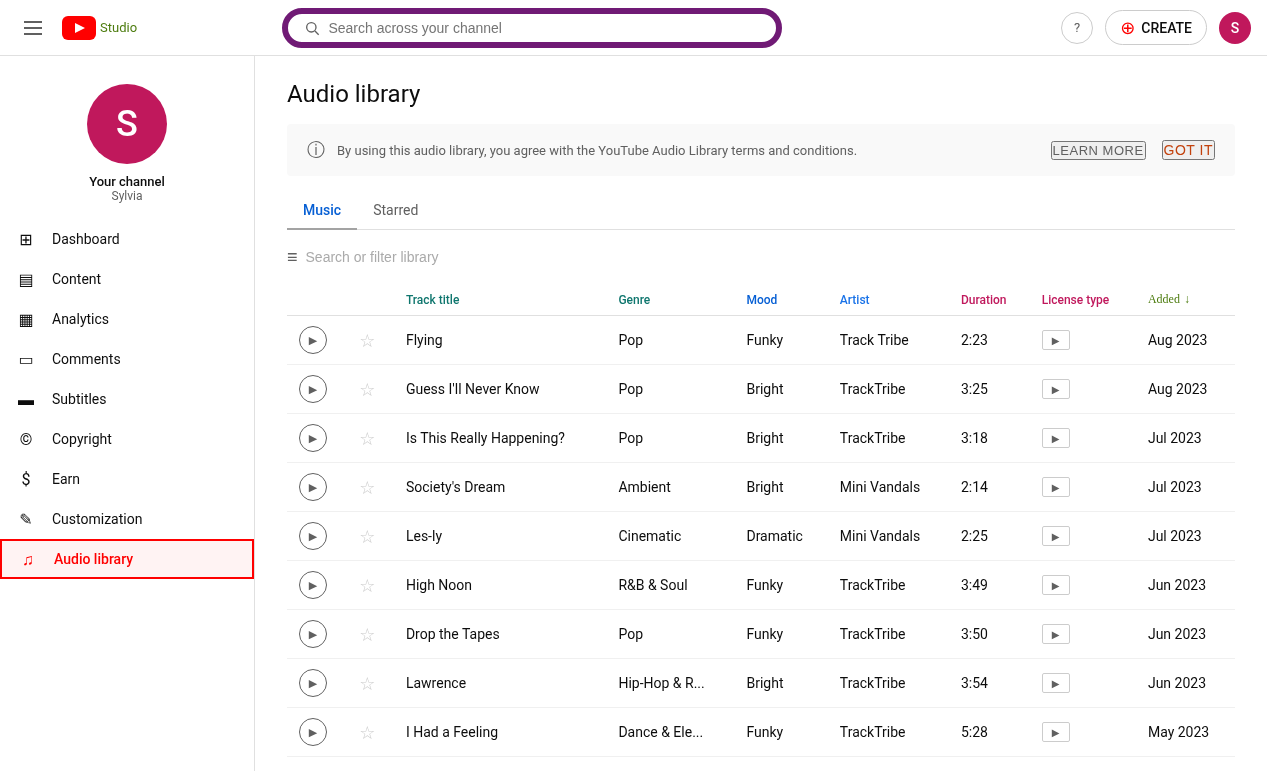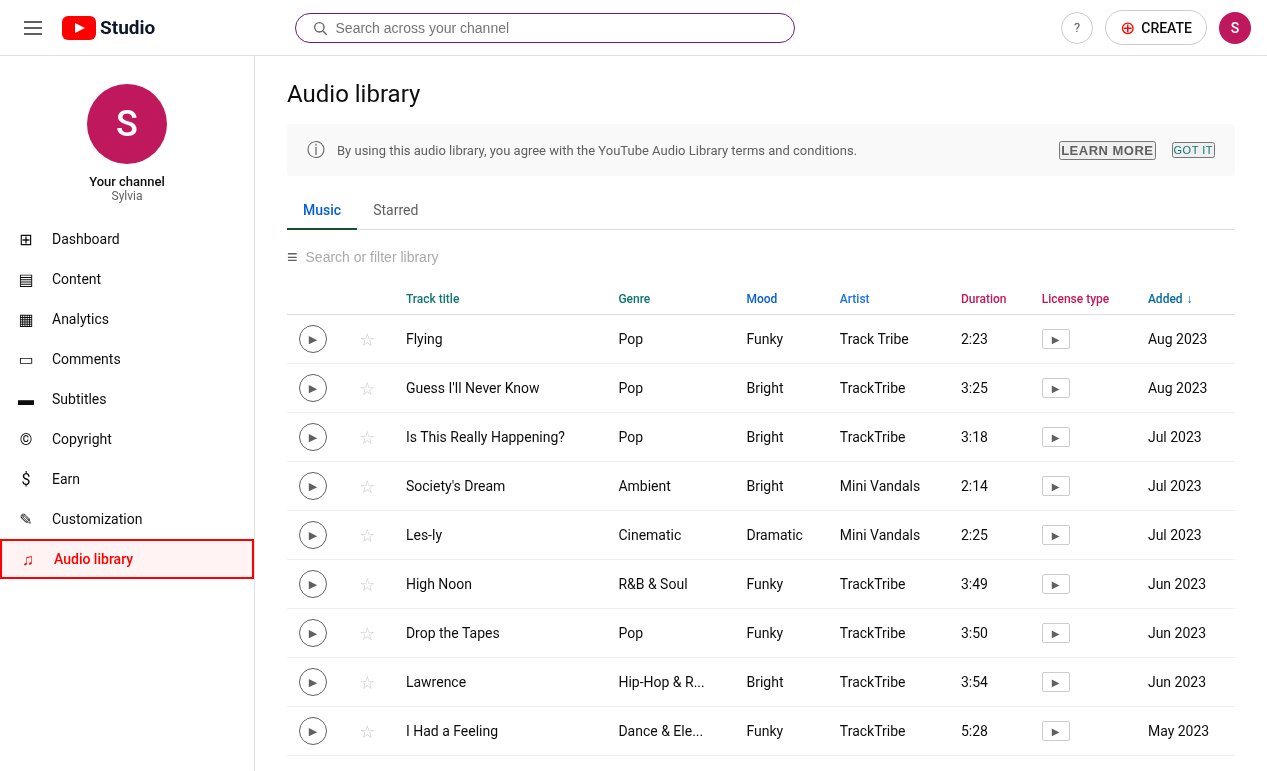--- a/index.html
+++ b/index.html
@@ -8,25 +8,25 @@
     
     .header {
       display: flex; align-items: center; height: 56px; padding: 0 16px;
       border-bottom: 1px solid #e0e0e0; flex-shrink: 0; gap: 12px;
     }
     .header-left { display: flex; align-items: center; gap: 12px; }
     .hamburger { display: flex; flex-direction: column; gap: 4px; cursor: pointer; padding: 8px; }
     .hamburger span { display: block; width: 18px; height: 2px; background: #606060; }
     .logo { display: flex; align-items: center; gap: 4px; text-decoration: none; }
     .logo-icon { width: 34px; height: 24px; }
-    .logo-text { font-size: 19px; font-weight: 700; color: #0f172a; }
+    .logo-text { font-size: 13px; font-weight: 400; color: #4d7c0f; }
     .search-bar {
       flex: 1; max-width: 500px; margin: 0 auto;
       display: flex; align-items: center;
-      border: 1px solid #701a75; border-radius: 20px; padding: 6px 16px; gap: 8px;
+      border: 6px solid #701a75; border-radius: 20px; padding: 6px 16px; gap: 8px;
     }
     .search-bar input { border: none; outline: none; flex: 1; font-size: 14px; color: #606060; background: transparent; }
     .header-right { display: flex; align-items: center; gap: 12px; margin-left: auto; }
     .help-btn { width: 32px; height: 32px; border-radius: 50%; border: 1px solid #ccc; display: flex; align-items: center; justify-content: center; cursor: pointer; font-size: 13px; color: #606060; }
     .create-btn {
       display: flex; align-items: center; gap: 6px;
       border: 1px solid #ccc; border-radius: 18px; padding: 6px 14px;
       cursor: pointer; font-size: 14px; font-weight: 500; color: #0d0d0d;
     }
     .create-btn .plus-icon { color: #ff0000; font-size: 18px; }
@@ -54,39 +54,39 @@
     .page-title { font-size: 24px; font-weight: 400; margin-bottom: 16px; }
     .notice-bar {
       display: flex; align-items: center; gap: 12px; padding: 14px 20px;
       background: #f9f9f9; border-radius: 4px; margin-bottom: 16px;
       justify-content: space-between;
     }
     .notice-left { display: flex; align-items: center; gap: 12px; }
     .notice-icon { color: #606060; font-size: 18px; }
     .notice-text { font-size: 13px; color: #606060; }
     .notice-actions { display: flex; align-items: center; gap: 16px; }
-    .learn-more-btn { font-size: 13px; font-weight: 700; color: #606060; cursor: pointer; text-transform: uppercase; letter-spacing: 0.5px; }
-    .got-it-btn { font-size: 11px; font-weight: 500; color: #0f766e; cursor: pointer; text-transform: uppercase; letter-spacing: 0.5px; }
+    .learn-more-btn { font-size: 13px; font-weight: 400; color: #606060; cursor: pointer; text-transform: uppercase; letter-spacing: 0.5px; }
+    .got-it-btn { font-size: 14px; font-weight: 500; color: #c2410c; cursor: pointer; text-transform: uppercase; letter-spacing: 0.5px; }
 
     
     .tabs { display: flex; border-bottom: 1px solid #e0e0e0; margin-bottom: 16px; }
     .tab { padding: 10px 16px; cursor: pointer; font-size: 14px; color: #606060; border-bottom: 2px solid transparent; margin-bottom: -1px; }
-    .tab.active { color: #065fd4; border-bottom: 2px solid #14532d; font-weight: 500; }
+    .tab.active { color: #065fd4; border-bottom: 2px solid #a3a3a3; font-weight: 500; }
 
     
     .filter-bar { display: flex; align-items: center; gap: 8px; margin-bottom: 16px; color: #606060; }
     .filter-icon { font-size: 18px; }
     .filter-input { border: none; outline: none; font-size: 14px; color: #606060; flex: 1; }
     .filter-input::placeholder { color: #aaa; }
 
     
     .table { width: 100%; border-collapse: collapse; }
     .table thead tr { border-bottom: 1px solid #e0e0e0; }
     .table th { font-size: 12px; font-weight: 500; color: #0f766e; padding: 8px 12px; text-align: left; }
-    .table th.active-sort { color: #0369a1; }
+    .table th.active-sort { color: #4d7c0f; font-family: Liberation Serif, serif; }
     .table th.accent-sort { color: #c0185c; }
     .table th.blue-sort { color: #065fd4; }
     .table th.artist-sort { color: #1a73e8; }
     .sort-arrow { font-size: 12px; margin-left: 4px; }
     .table td { padding: 10px 12px; font-size: 14px; border-bottom: 1px solid #f0f0f0; vertical-align: middle; }
     .action-cell { display: flex; align-items: center; gap: 8px; }
     .play-btn { width: 28px; height: 28px; border-radius: 50%; border: 1.5px solid #606060; display: flex; align-items: center; justify-content: center; cursor: pointer; color: #606060; font-size: 11px; }
     .star-btn { color: #ccc; cursor: pointer; font-size: 18px; }
     .license-icon { width: 28px; height: 20px; border: 1px solid #ccc; border-radius: 2px; display: flex; align-items: center; justify-content: center; font-size: 10px; color: #606060; cursor: pointer; }
   </style>

